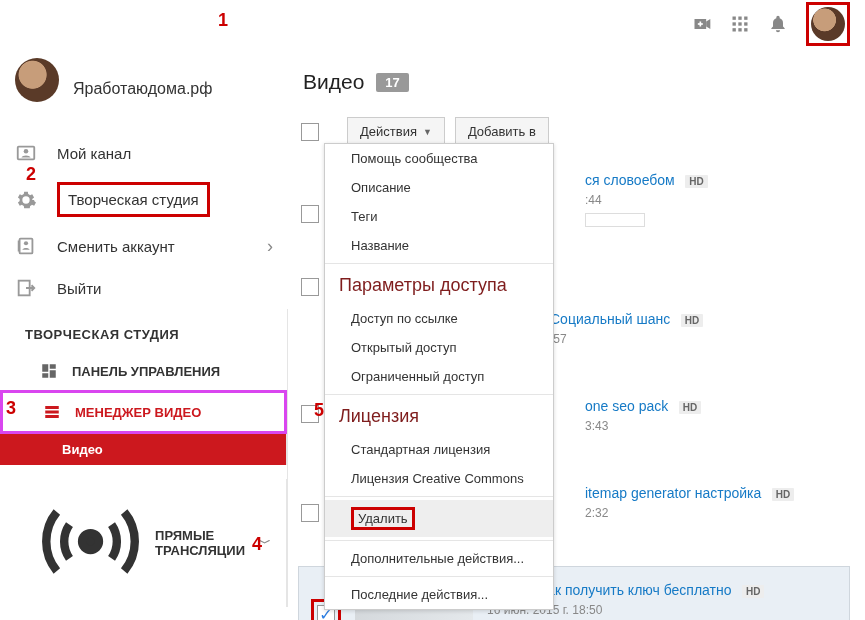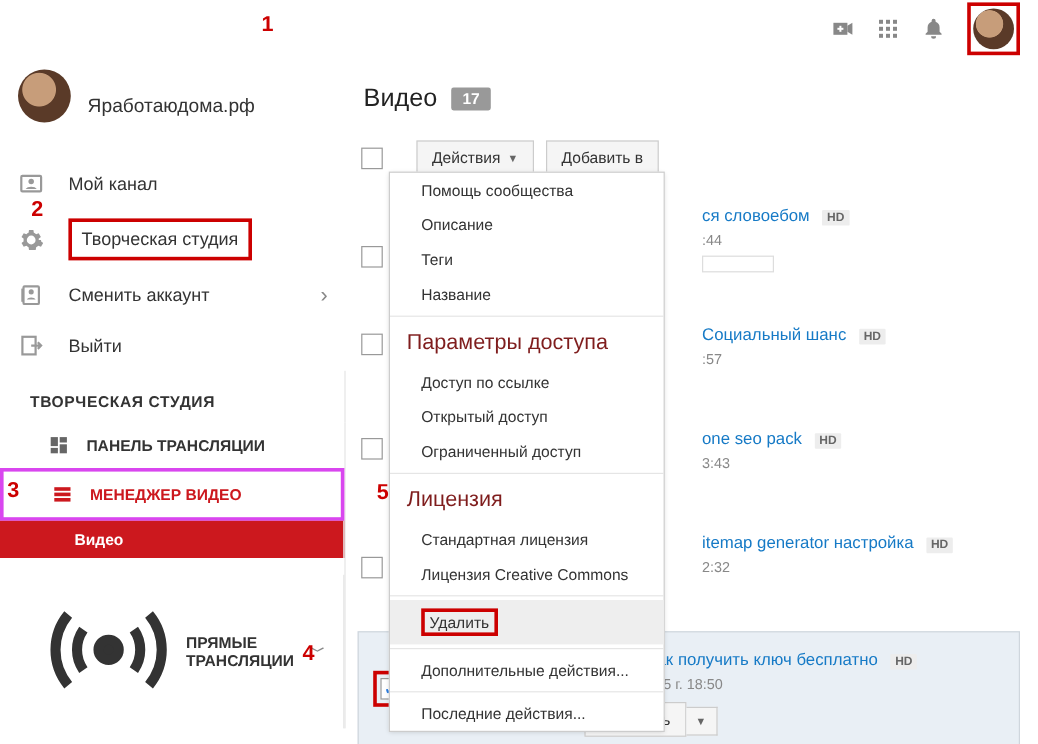--- a/index.html
+++ b/index.html
@@ -174,21 +174,21 @@
     <div class="subnav">
       <div class="subnav-item">
         <span class="sub-icon">
             <svg viewBox="0 0 24 24" fill="currentColor">
               <rect x="3" y="3" width="8" height="10"></rect>
               <rect x="13" y="3" width="8" height="6"></rect>
               <rect x="3" y="15" width="8" height="6"></rect>
               <rect x="13" y="11" width="8" height="10"></rect>
             </svg>
           </span>
-        <span>ПАНЕЛЬ ТРАНСЛЯЦИИ</span>
+        <span>ПАНЕЛЬ УПРАВЛЕНИЯ</span>
       </div>
       <div class="subnav-item mgr-box">
         <span class="sub-icon">
             <svg viewBox="0 0 24 24" fill="currentColor">
               <rect x="3" y="4" width="18" height="4"></rect>
               <rect x="3" y="10" width="18" height="4"></rect>
               <rect x="3" y="16" width="18" height="4"></rect>
             </svg>
           </span>
         <span>МЕНЕДЖЕР ВИДЕО</span>
@@ -252,21 +252,21 @@
       <div class="video-row">
         <div class="row-check" style="margin-top:34px;"></div>
         <div style="flex:1; padding-left:252px;">
           <span class="video-title">ся словоебом</span>
           <span class="hd-badge">HD</span>
           <div class="video-date">:44</div>
           <div style="height:14px; width:60px; border:1px solid #ddd; margin-top:6px;"></div>
         </div>
       </div>
 
-      <div class="video-row" style="margin-top:22px;">
+      <div class="video-row" style="margin-top:22px;flex-direction:column;">
         <div class="row-check" style="margin-top:8px;"></div>
         <div style="flex:1; padding-left:252px;">
           <span class="video-title">Социальный шанс</span>
           <span class="hd-badge">HD</span>
           <div class="video-date">:57</div>
         </div>
       </div>
 
       <div class="video-row" style="margin-top:30px;">
         <div class="row-check" style="margin-top:8px;"></div>

